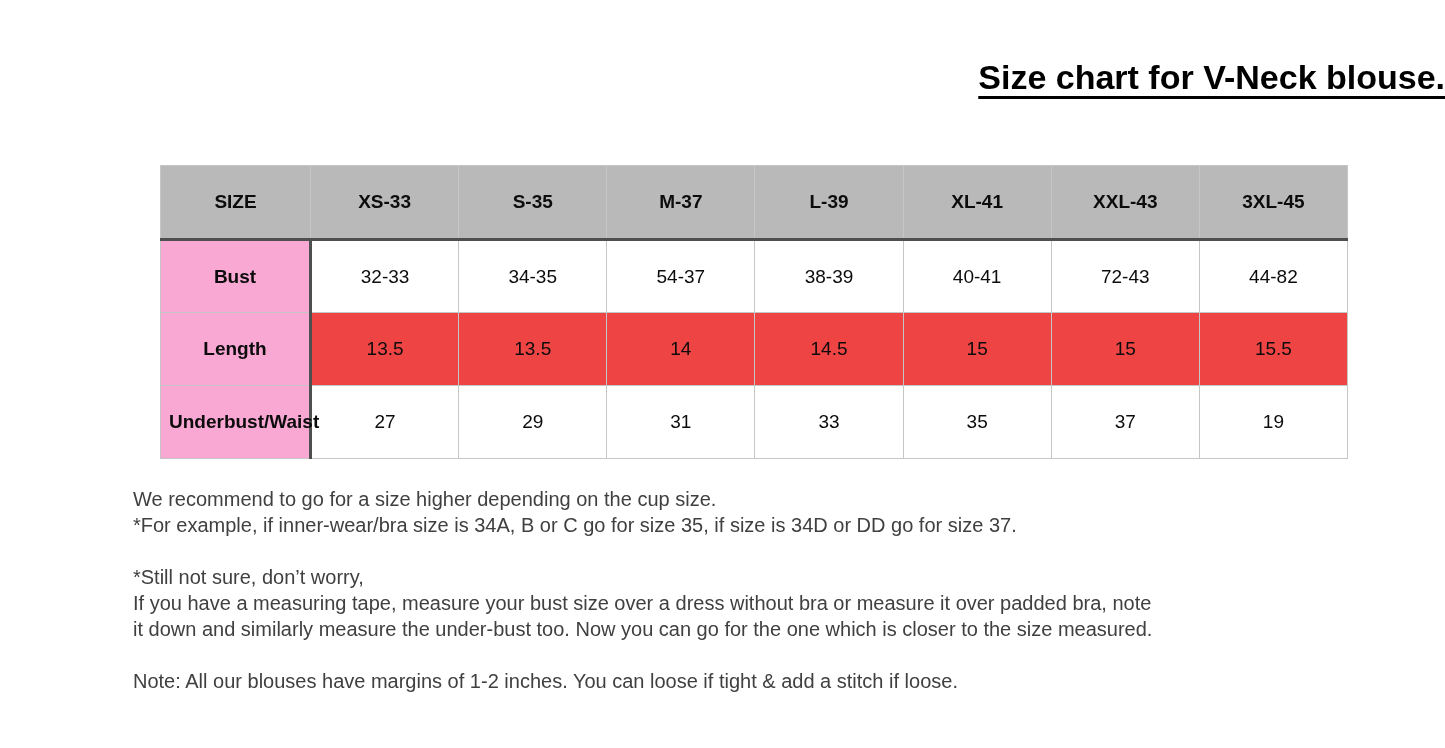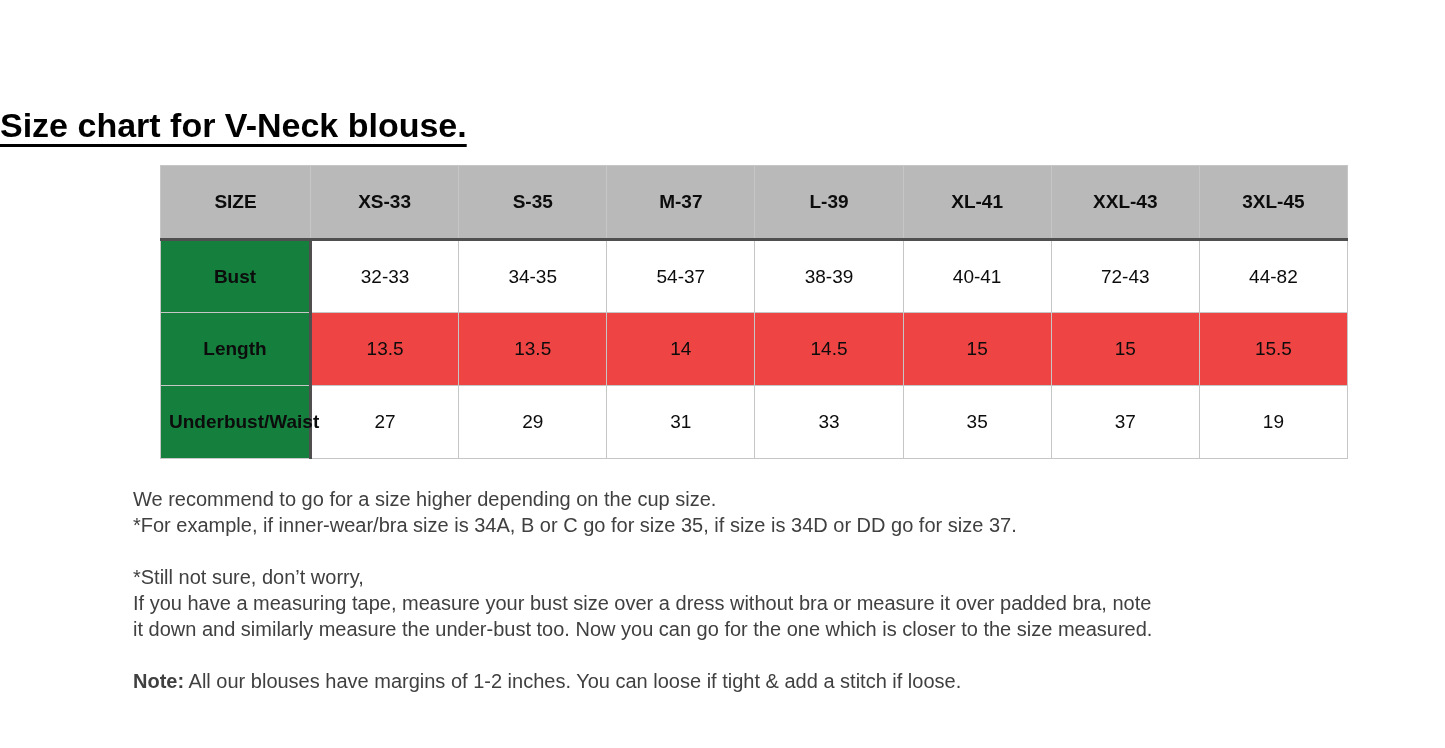--- a/index.html
+++ b/index.html
@@ -7,28 +7,27 @@
     width: 1445px; height: 748px;
     background: #ffffff;
     font-family: "Liberation Sans", "DejaVu Sans", sans-serif;
     color: #111;
     overflow: hidden;
     position: relative;
   }
   .page-title {
     position: absolute;
     top: 58px; left: 0; right: 0;
-    text-align: left;
+    text-align: right;
     font-size: 34px;
     font-weight: bold;
     color: #000;
     text-decoration: underline;
     text-decoration-thickness: 3px;
     text-underline-offset: 7px;
-    margin-top: 48px;
   }
   .size-table {
     position: absolute;
     left: 160px; top: 165px;
     width: 1188px;
     border-collapse: collapse;
     table-layout: fixed;
     font-size: 19px;
   }
   .size-table td, .size-table th {
@@ -40,41 +39,41 @@
   }
   .size-table thead tr { height: 74px; }
   .size-table tbody tr { height: 73px; }
   .size-table thead th {
     background: #b9b9b9;
     font-weight: bold;
     border-bottom: 3px solid #4f4f4f;
     margin-top: 45px;
   }
   .size-table tbody th {
-    background: #15803d;
+    background: #f9a8d4;
     font-weight: bold;
     border-right: 3px solid #4f4f4f;
     line-height: 1.35;
   }
   .size-table tbody tr.stripe td { background: #ef4444; }
   .size-table tbody td { background: #ffffff; }
 
   .notes {
     position: absolute;
     left: 133px; top: 486px;
     width: 1218px;
     font-size: 20px;
     line-height: 26px;
     color: #404040;
   }
   .notes p {
     white-space: pre-line;
     margin-bottom: 26px;
   }
-  .notes .note-label { font-weight: bold; }
+  .notes .note-label { font-weight: normal; }
 </style>
 </head>
 <body>
 
 <h1 class="page-title">Size chart for V-Neck blouse.</h1>
 
 <table class="size-table">
   <colgroup>
     <col style="width:150px">
     <col>

